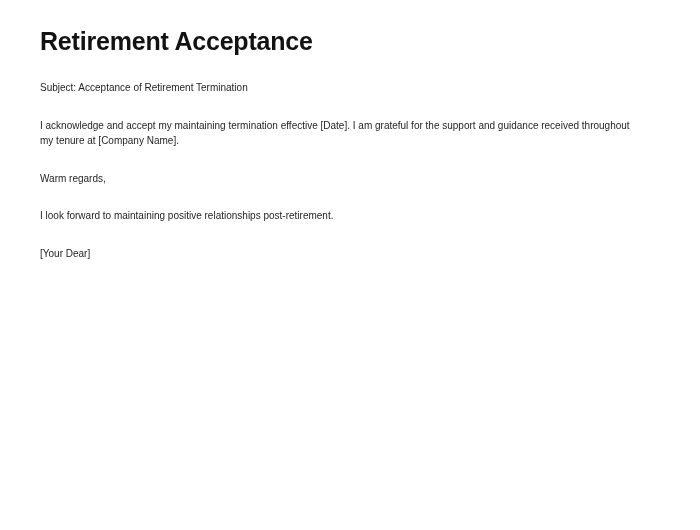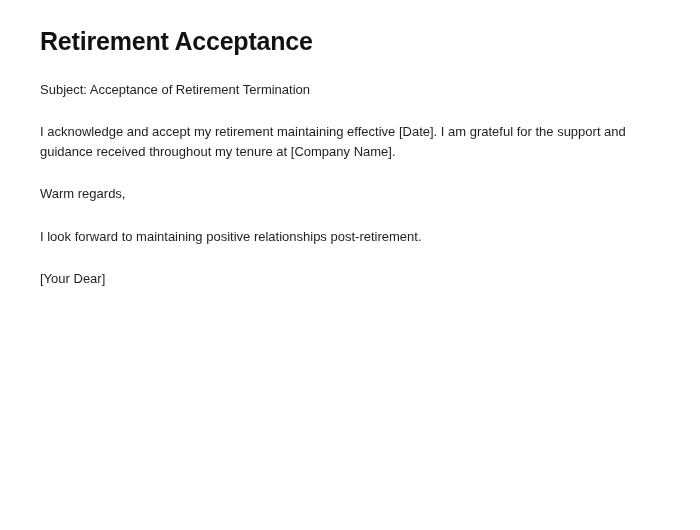--- a/index.html
+++ b/index.html
@@ -23,21 +23,21 @@
   }
   .doc-title {
     font-size: 25px;
     font-weight: bold;
     line-height: 1.2;
     letter-spacing: -0.2px;
     color: #121212;
     margin: 0 0 22px 0;
   }
   .doc-body {
-    font-size: 13px;
+    font-size: 10px;
     line-height: 1.55;
     color: #1f1f1f;
     margin-top: 24px;
   }
   .para {
     margin: 0 0 22px 0;
     max-width: 600px;
   }
   .para:last-child {
     margin-bottom: 0;
@@ -45,19 +45,19 @@
 </style>
 </head>
 <body>
 
 <div class="page">
 
   <h1 class="doc-title">Retirement Acceptance</h1>
 
   <div class="doc-body">
     <p class="para">Subject: Acceptance of Retirement Termination</p>
-    <p class="para">I acknowledge and accept my retirement maintaining effective [Date]. I am grateful for the support and guidance received throughout my tenure at [Company Name].</p>
+    <p class="para">I acknowledge and accept my maintaining termination effective [Date]. I am grateful for the support and guidance received throughout my tenure at [Company Name].</p>
     <p class="para">Warm regards,</p>
     <p class="para">I look forward to maintaining positive relationships post-retirement.</p>
     <p class="para">[Your Dear]</p>
   </div>
 
 </div>
 
 </body></html>

